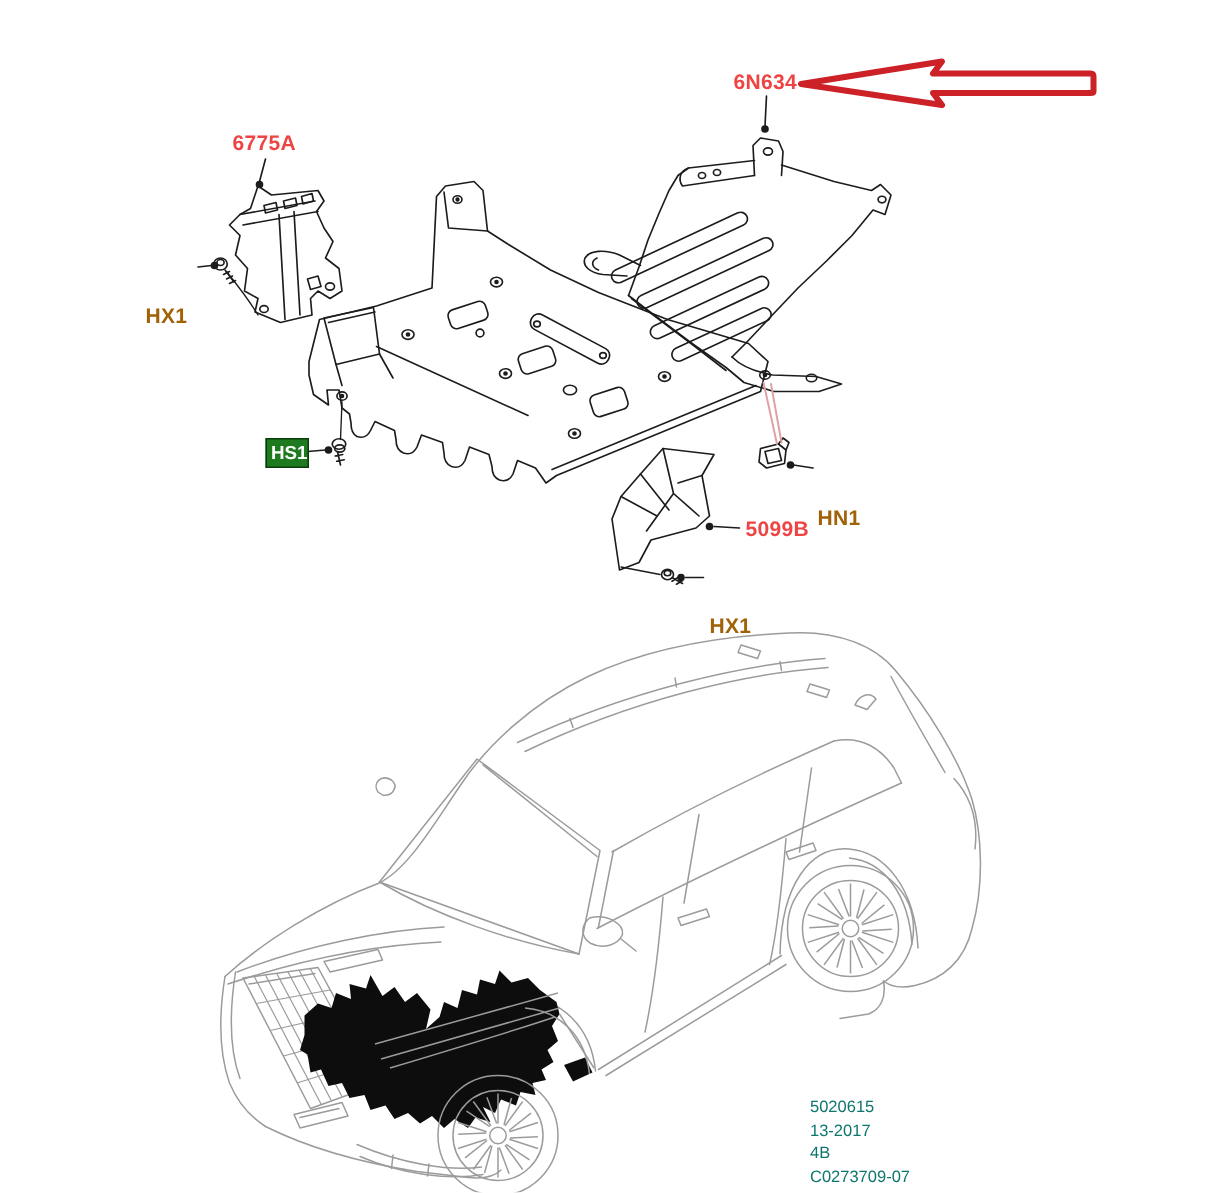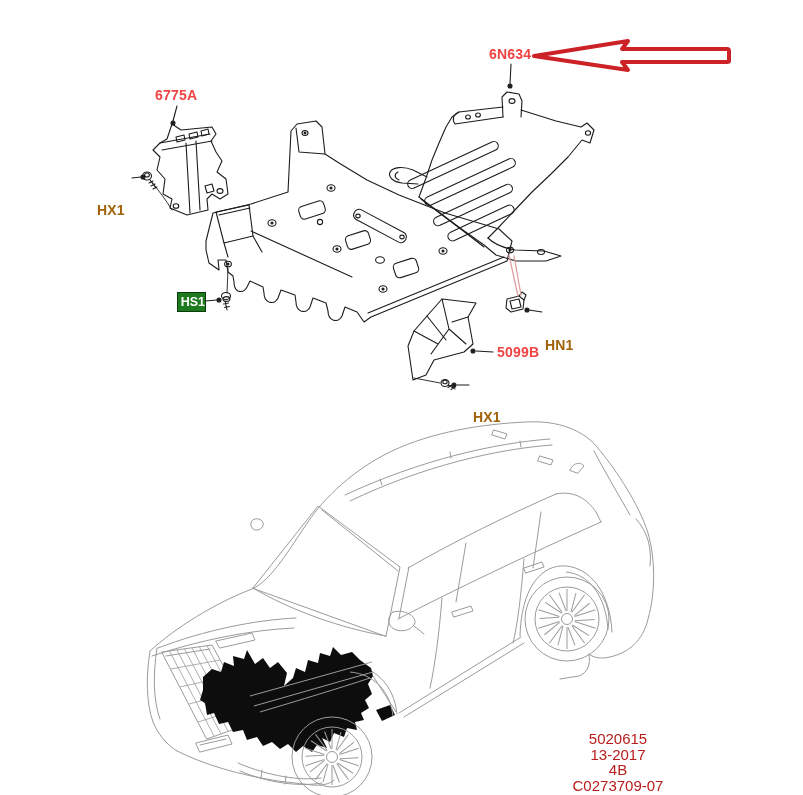--- a/index.html
+++ b/index.html
@@ -14,22 +14,22 @@
   }
   .lbl.part{color:#ef4444;}
   .lbl.hw{color:#a16207;margin-top:33px;}
   .badge{
     position:absolute;left:177px;top:292px;width:27px;height:18px;
     background:#1e7a1e;border:1px solid #0a3d0a;color:#fff;
     font-size:12.5px;font-weight:bold;text-align:right;line-height:18px;
     cursor:pointer;
   }
   .footer{
-    position:absolute;left:540px;top:731px;width:156px;text-align:center;
-    font-size:15px;color:#b91c1c;line-height:15.5px;font-weight:400;
+    position:absolute;left:540px;top:731px;width:156px;
+    font-size:11px;color:#0f766e;line-height:15.5px;font-weight:400;
   }
 </style>
 </head>
 <body>
 
 <div id="stage">
 
 <svg id="art" width="803" height="795" viewBox="0 0 803 795" xmlns="http://www.w3.org/2000/svg">
 
   <defs>

